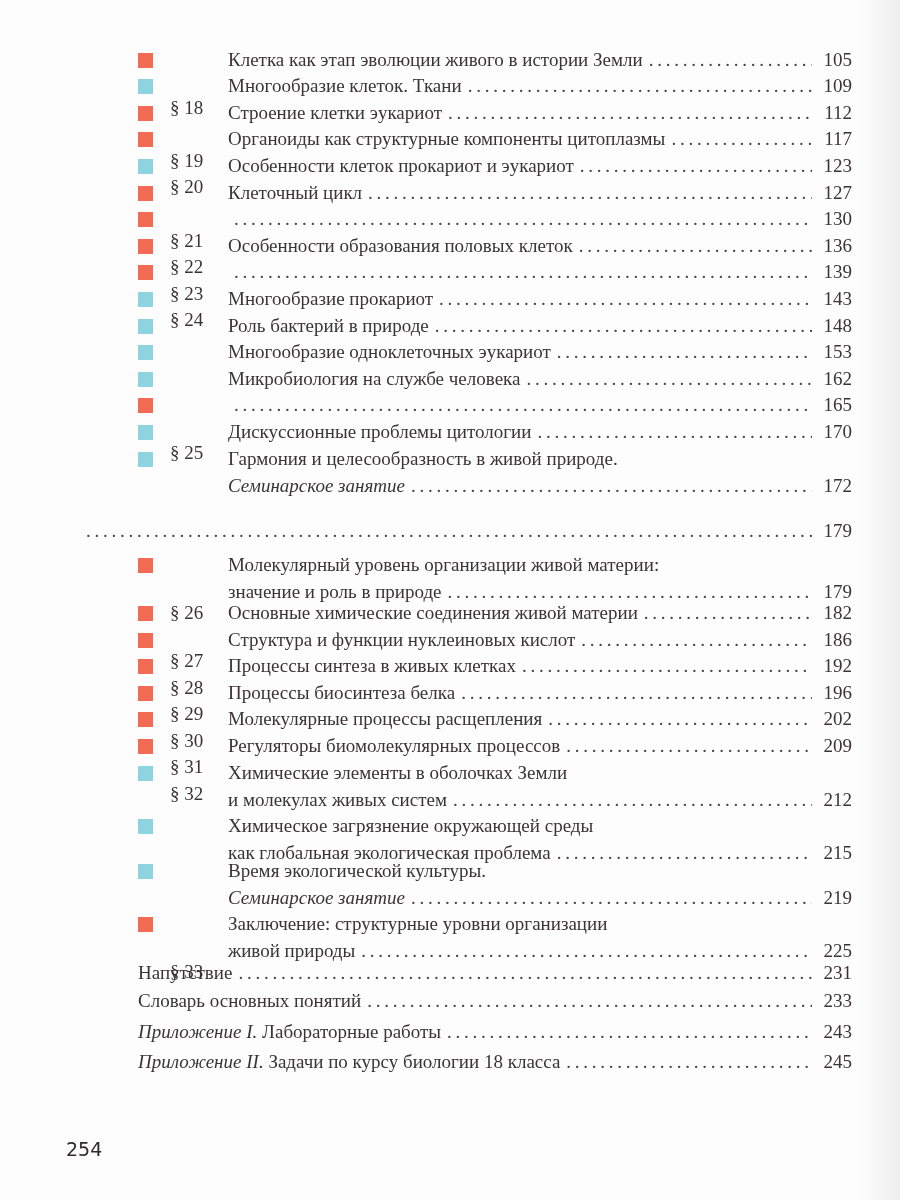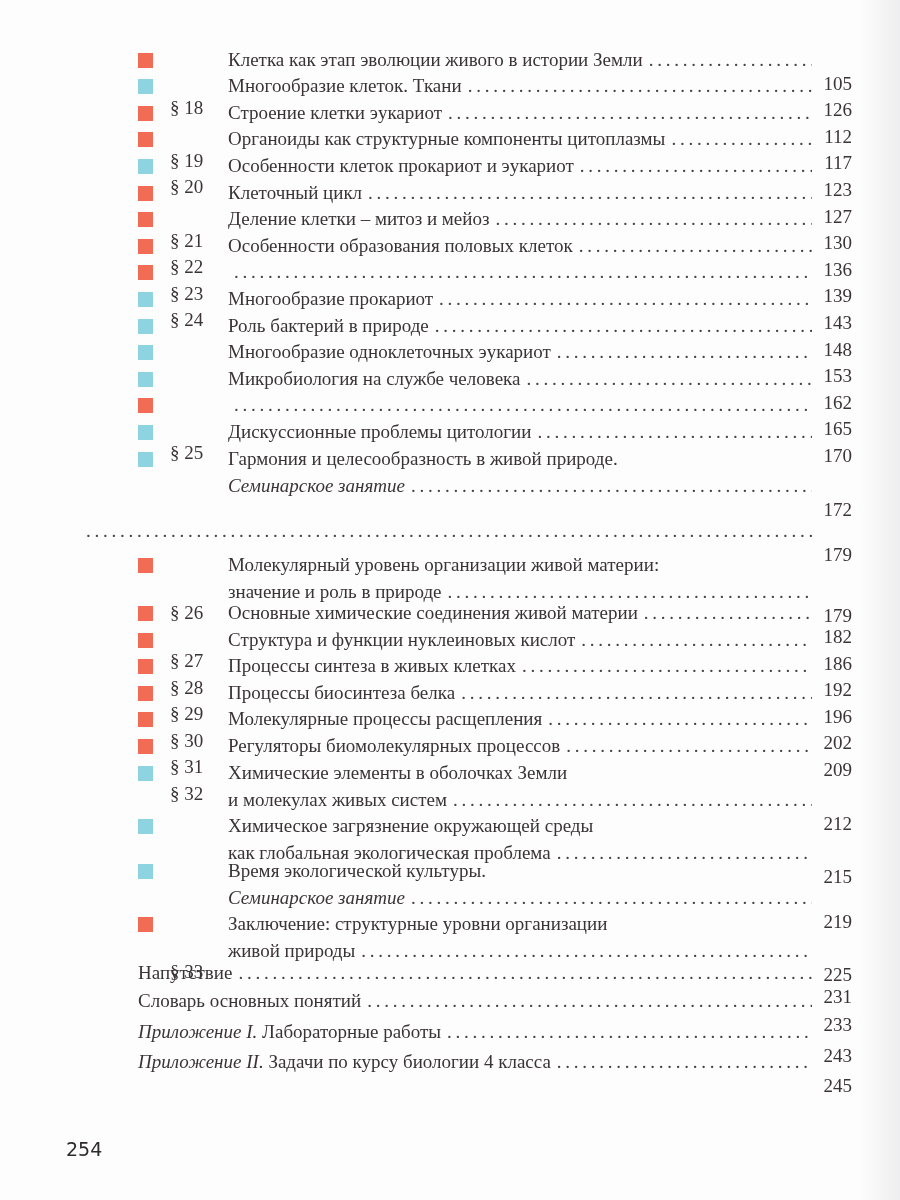--- a/index.html
+++ b/index.html
@@ -13,21 +13,21 @@
   .row { position:absolute; left:0; width:900px; font-size:19px; line-height:26.5px; }
   .marker { position:absolute; left:138px; width:15px; height:15px; top:6px; }
   .marker.red { background:#f26b55; }
   .marker.blue { background:#8ed3e0; }
   .num { position:absolute; left:170px; width:52px; white-space:nowrap;margin-top:48px; }
   .text { position:absolute; left:228px; right:48px; }
   .line { display:flex; align-items:flex-start; white-space:nowrap; }
   .line .t { flex:0 0 auto; }
   .line .dots { flex:1 1 auto; overflow:hidden; margin:0 6px; letter-spacing:4.3px; color:#4a4246; }
   .line .dots::before { content:". . . . . . . . . . . . . . . . . . . . . . . . . . . . . . . . . . . . . . . . . . . . . . . . . . . . . . . . . . . . . . . . . . . . . . . . . . . . . . . . . . . . . . . . . . . . . . . . . . . . ."; letter-spacing:0; word-spacing:-1px; }
-  .line .pg { flex:0 0 auto; width:34px; text-align:right;margin-top:24px; }
+  .line .pg { flex:0 0 auto; width:34px; text-align:right; }
   .it { font-style:italic; }
   .chapter .text { left:80px; }
   .chapter .sans { font-family:"DejaVu Sans","Liberation Sans",sans-serif; font-size:18px; color:#2f2a2d; }
   .plain .text { left:138px; }
   .page-number { position:absolute; left:66px; top:1118px; font-family:"DejaVu Sans","Liberation Sans",sans-serif;
     font-size:19px; color:#2f2a2d;margin-top:20px; }
 </style>
 </head>
 <body>
 
@@ -45,21 +45,21 @@
           <span class="pg">105</span>
         </div>
       </div>
   </div>
   <div class="row" style="top:73px">
     <span class="marker blue"></span>
     <div class="text">
         <div class="line">
           <span class="t">Многообразие клеток. Ткани</span>
           <span class="dots"></span>
-          <span class="pg">126</span>
+          <span class="pg">109</span>
         </div>
       </div>
   </div>
   <div class="row" style="top:100px">
     <span class="marker red"></span>
     <span class="num">§ 19</span>
     <div class="text">
         <div class="line">
           <span class="t">Строение клетки эукариот</span>
           <span class="dots"></span>
@@ -97,21 +97,20 @@
           <span class="dots"></span>
           <span class="pg">127</span>
         </div>
       </div>
   </div>
   <div class="row" style="top:206px">
     <span class="marker red"></span>
     <span class="num">§ 22</span>
     <div class="text">
         <div class="line">
-          <span class="t">Деление клетки – митоз и мейоз</span>
           <span class="dots"></span>
           <span class="pg">130</span>
         </div>
       </div>
   </div>
   <div class="row" style="top:233px">
     <span class="marker red"></span>
     <span class="num">§ 23</span>
     <div class="text">
         <div class="line">
@@ -359,21 +358,21 @@
         <div class="line">
           <span class="t"><span class="it">Приложение I.</span><span> Лабораторные работы</span></span>
           <span class="dots"></span>
           <span class="pg">243</span>
         </div>
       </div>
   </div>
   <div class="row plain" style="top:1049px">
     <div class="text">
         <div class="line">
-          <span class="t"><span class="it">Приложение II.</span><span> Задачи по курсу биологии 4 класса</span></span>
+          <span class="t"><span class="it">Приложение II.</span><span> Задачи по курсу биологии 18 класса</span></span>
           <span class="dots"></span>
           <span class="pg">245</span>
         </div>
       </div>
   </div>
 </div>
 
 <div class="page-number">254</div>
 
 </body></html>

